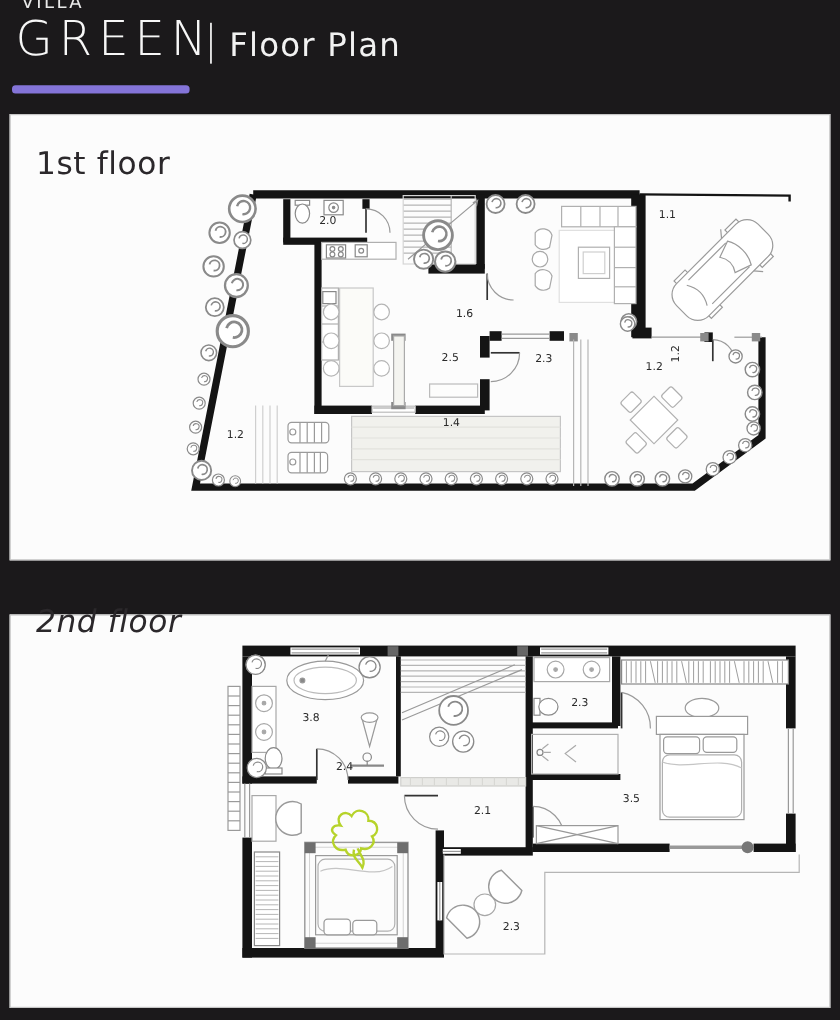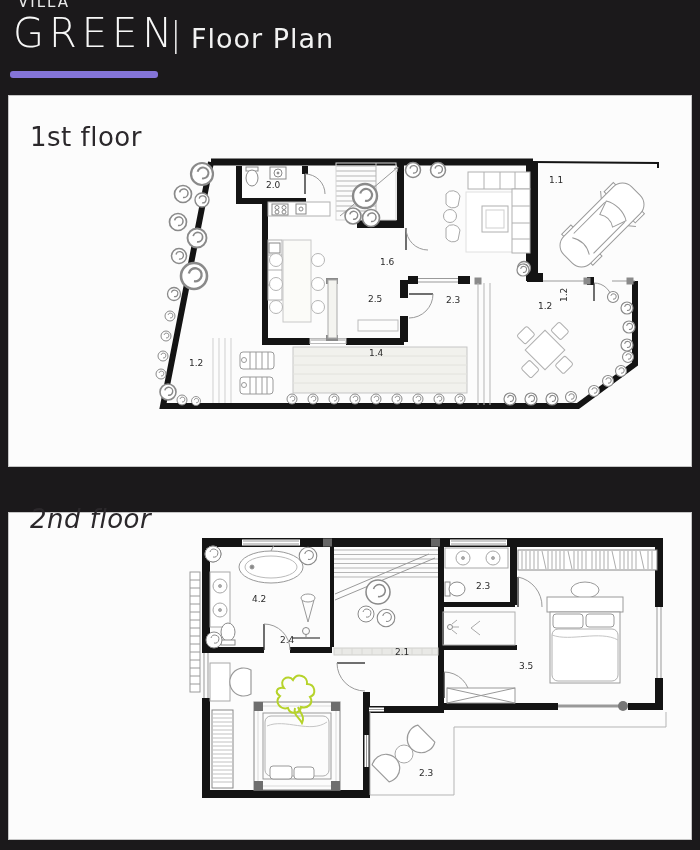--- a/index.html
+++ b/index.html
@@ -545,18 +545,18 @@
   <use href="#shrub2" transform="translate(33,24)"></use>
   <use href="#shrub2" transform="translate(128,26) scale(1.1)"></use>
   <use href="#shrub2" transform="translate(34,110)"></use>
   <use href="#shrub2" transform="translate(198,62) scale(1.5)"></use>
   <use href="#shrub2" transform="translate(186,84)"></use>
   <use href="#shrub2" transform="translate(206,88) scale(1.1)"></use>
   <use href="#dchair2" transform="translate(207,237) rotate(-45)"></use>
   <use href="#dchair2" transform="translate(240,210) rotate(135)"></use>
 </svg>
 
-<span class="room-label" style="left:395px;top:648px">2.1</span>
+<span class="room-label" style="left:395px;top:672px">2.1</span>
 <span class="room-label" style="left:519px;top:662px">3.5</span>
 <span class="room-label" style="left:476px;top:582px">2.3</span>
 <span class="room-label" style="left:280px;top:636px">2.4</span>
-<span class="room-label" style="left:252px;top:595px">4.2</span>
+<span class="room-label" style="left:252px;top:595px">3.8</span>
 <span class="room-label" style="left:419px;top:769px">2.3</span>
 
 </body></html>

